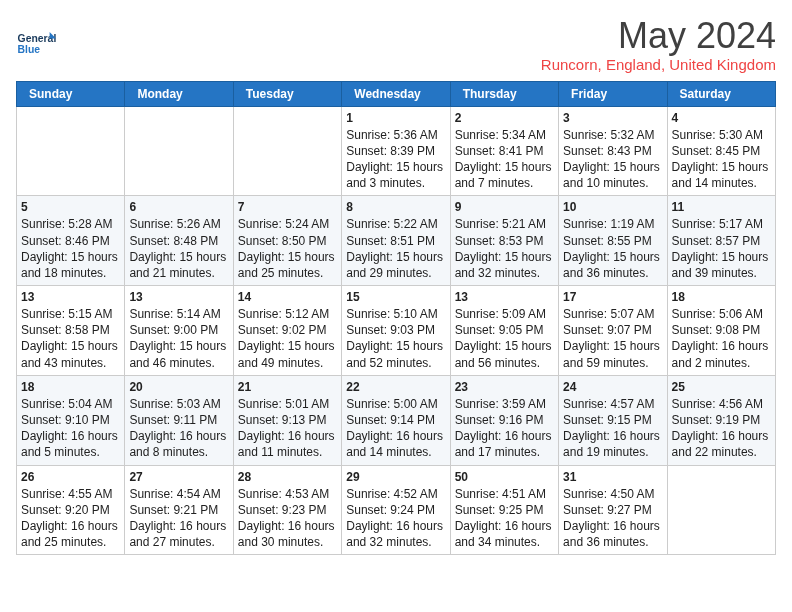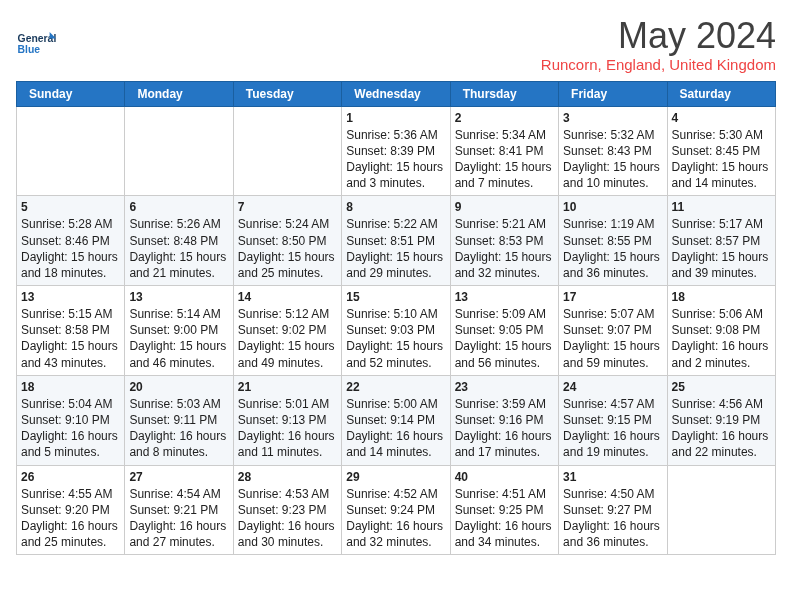--- a/index.html
+++ b/index.html
@@ -322,21 +322,21 @@
 and 30 minutes.</div>
         </td>
         <td>
           <span class="day-num">29</span>
           <div class="day-info">Sunrise: 4:52 AM
 Sunset: 9:24 PM
 Daylight: 16 hours
 and 32 minutes.</div>
         </td>
         <td>
-          <span class="day-num">40</span>
+          <span class="day-num">50</span>
           <div class="day-info">Sunrise: 4:51 AM
 Sunset: 9:25 PM
 Daylight: 16 hours
 and 34 minutes.</div>
         </td>
         <td>
           <span class="day-num">31</span>
           <div class="day-info">Sunrise: 4:50 AM
 Sunset: 9:27 PM
 Daylight: 16 hours

